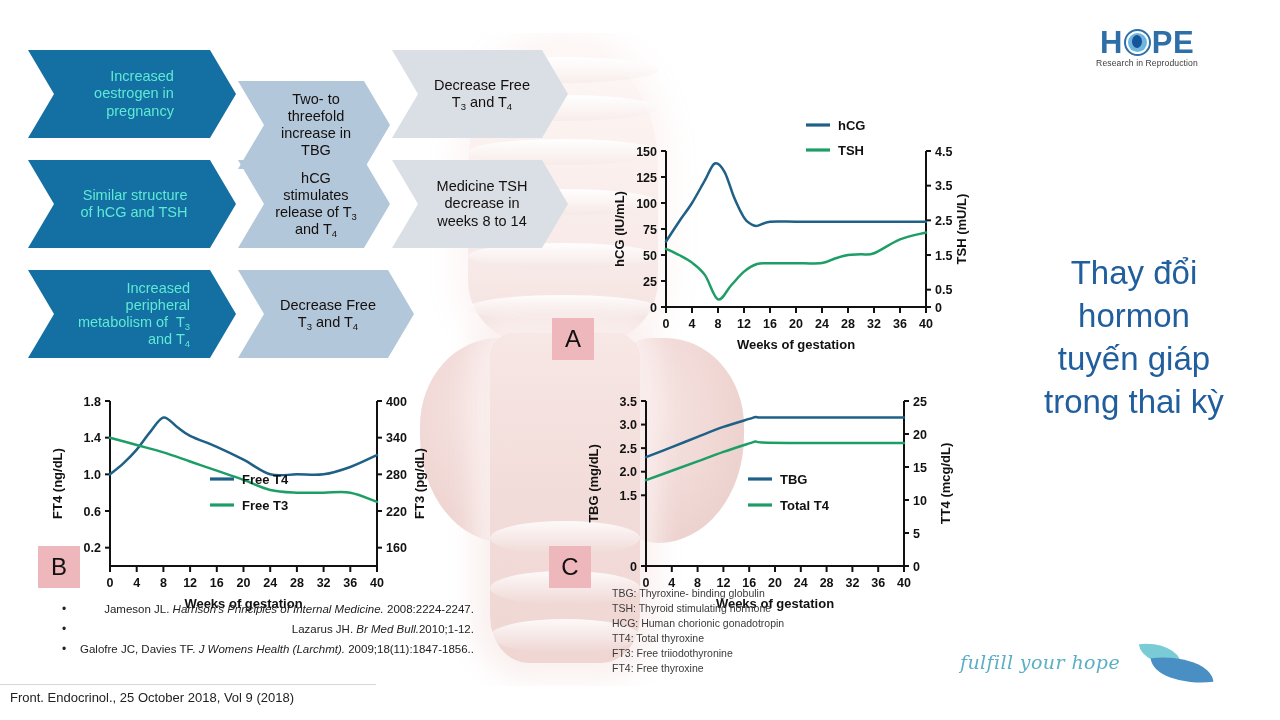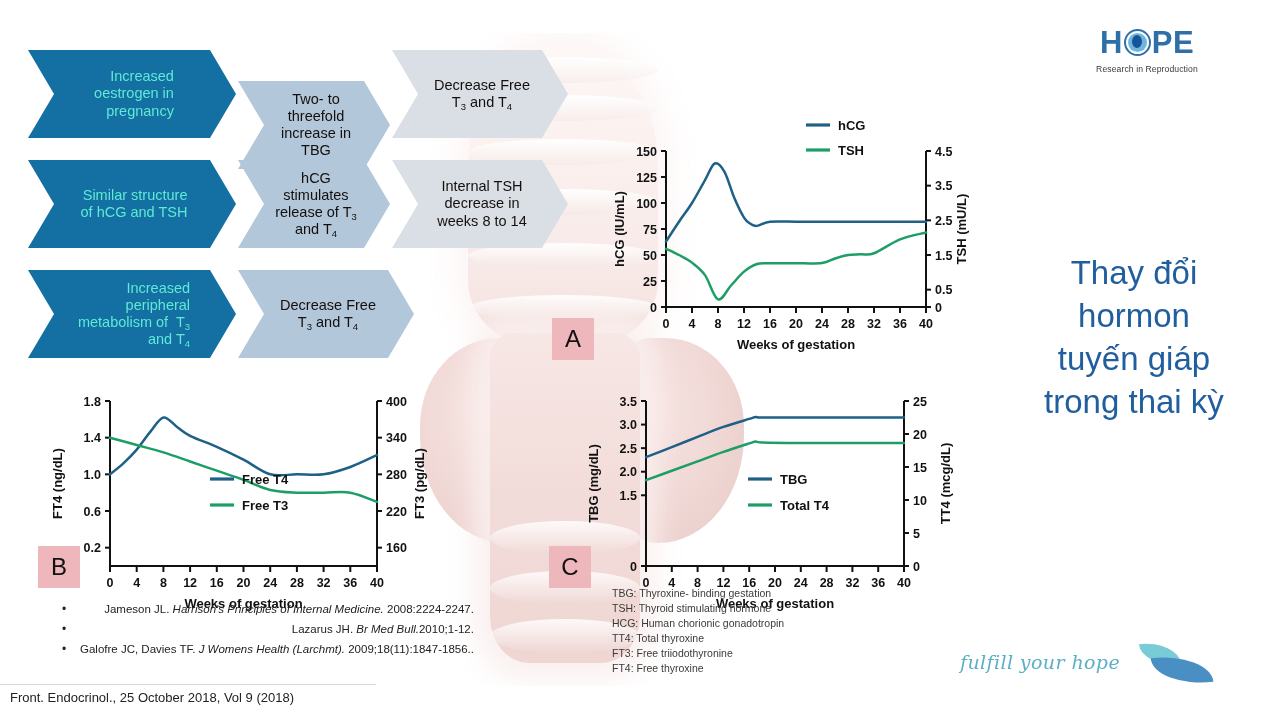--- a/index.html
+++ b/index.html
@@ -115,21 +115,21 @@
   }
 
   
   #hope { position: absolute; left: 1083px; top: 27px; width: 128px; }
   #hope .word { display:flex; align-items:center; justify-content:center; }
   #hope .ltr { color:#2E6FA8; font-size:31px; font-weight:bold; letter-spacing:.5px; line-height:1; }
   #hope .eye { width:27px; height:27px; position:relative; margin:0 1px; }
   #hope .eye .o1 { position:absolute; inset:0; border-radius:50%; border:2.5px solid #2E6FA8; }
   #hope .eye .o2 { position:absolute; inset:4px; border-radius:50%; background:#6FB6DF; }
   #hope .eye .o3 { position:absolute; left:8px; top:6px; width:10px; height:13px; border-radius:50%; background:#15539B; }
-  #hope .tag { margin-top:6px; text-align:center; color:#3b3b3b; font-size:8.6px; letter-spacing:.1px; }
+  #hope .tag { margin-top:0; text-align:center; color:#3b3b3b; font-size:8.6px; letter-spacing:.1px; }
 
   
   #fulfill { position:absolute; left:960px; top:642px; display:flex; align-items:center; }
   #fulfill .txt {
     font-family:"DejaVu Serif", serif; font-style:italic;
     color:#5BAFC6; font-size:19px; letter-spacing:.4px;
   }
   #fulfill .leaves { position:relative; width:74px; height:40px; margin-left:18px; }
   #fulfill .lf1 {
     position:absolute; left:2px; top:0px; width:40px; height:24px;
@@ -219,21 +219,21 @@
         <span>of hCG and TSH</span>
       </span>
     </div>
     <div class="chev chev-mid" style="left:210px; top:127px; width:152px; height:88px;">
       <span>
         hCG<br>stimulates<br>release of T<sub>3</sub><br>and T<sub>4</sub>
       </span>
     </div>
     <div class="chev chev-light" style="left:364px; top:127px; width:176px; height:88px;">
       <span>
-        <span>Internal TSH</span><br>
+        <span>Medicine TSH</span><br>
         <span>decrease in</span><br>
         <span>weeks 8 to 14</span>
       </span>
     </div>
 
     <div class="chev chev-dark first" style="left:0px; top:237px; width:208px; height:88px;">
       <span>
         Increased<br>peripheral<br>metabolism of&nbsp; T<sub>3</sub><br>and T<sub>4</sub>
       </span>
     </div>
@@ -428,21 +428,21 @@
           <path d="M78.00,96.10 C82.30,94.45 95.20,89.58 103.80,86.20 C112.40,82.82 121.00,79.21 129.60,75.83 C138.20,72.45 146.80,68.91 155.40,65.93 C164.00,62.94 175.82,59.56 181.20,57.91 C186.57,56.26 185.50,56.26 187.65,56.03 C189.80,55.79 186.58,56.42 194.10,56.50 C201.63,56.58 217.75,56.50 232.80,56.50 C247.85,56.50 267.20,56.50 284.40,56.50 C301.60,56.50 327.40,56.50 336.00,56.50" fill="none" stroke="#1F6087" stroke-width="2.5" stroke-linejoin="round" stroke-linecap="round"></path>
           <path d="M78.00,119.20 C82.30,117.63 95.20,112.91 103.80,109.77 C112.40,106.63 121.00,103.49 129.60,100.34 C138.20,97.20 146.80,93.90 155.40,90.91 C164.00,87.93 175.82,84.16 181.20,82.43 C186.57,80.70 185.50,80.70 187.65,80.54 C189.80,80.39 186.58,81.25 194.10,81.49 C201.63,81.72 217.75,81.88 232.80,81.96 C247.85,82.04 267.20,81.96 284.40,81.96 C301.60,81.96 327.40,81.96 336.00,81.96" fill="none" stroke="#1E9E67" stroke-width="2.5" stroke-linejoin="round" stroke-linecap="round"></path>
           <path d="M180,118 L204,118" stroke="#1F6087" stroke-width="3.2" stroke-linecap="butt"></path>
           <text class="lg-txt" x="212" y="123">TBG</text>
           <path d="M180,144 L204,144" stroke="#1E9E67" stroke-width="3.2" stroke-linecap="butt"></path>
           <text class="lg-txt" x="212" y="149">Total T4</text>
         </svg>
     </div>
 
     <div id="abbrev" style="left:584px; top:553px;">
-      <div>TBG: Thyroxine- binding gestation</div>
+      <div>TBG: Thyroxine- binding globulin</div>
       <div>TSH: Thyroid stimulating hormone</div>
       <div>HCG: Human chorionic gonadotropin</div>
       <div>TT4: Total thyroxine</div>
       <div>FT3: Free triiodothyronine</div>
       <div>FT4: Free thyroxine</div>
     </div>
 
     <ul id="refs" style="left:30px; top:567px;">
       <li>
         <span>Jameson JL. </span><i>Harrison's Principles of Internal Medicine.</i><span> 2008:2224-2247.</span>

